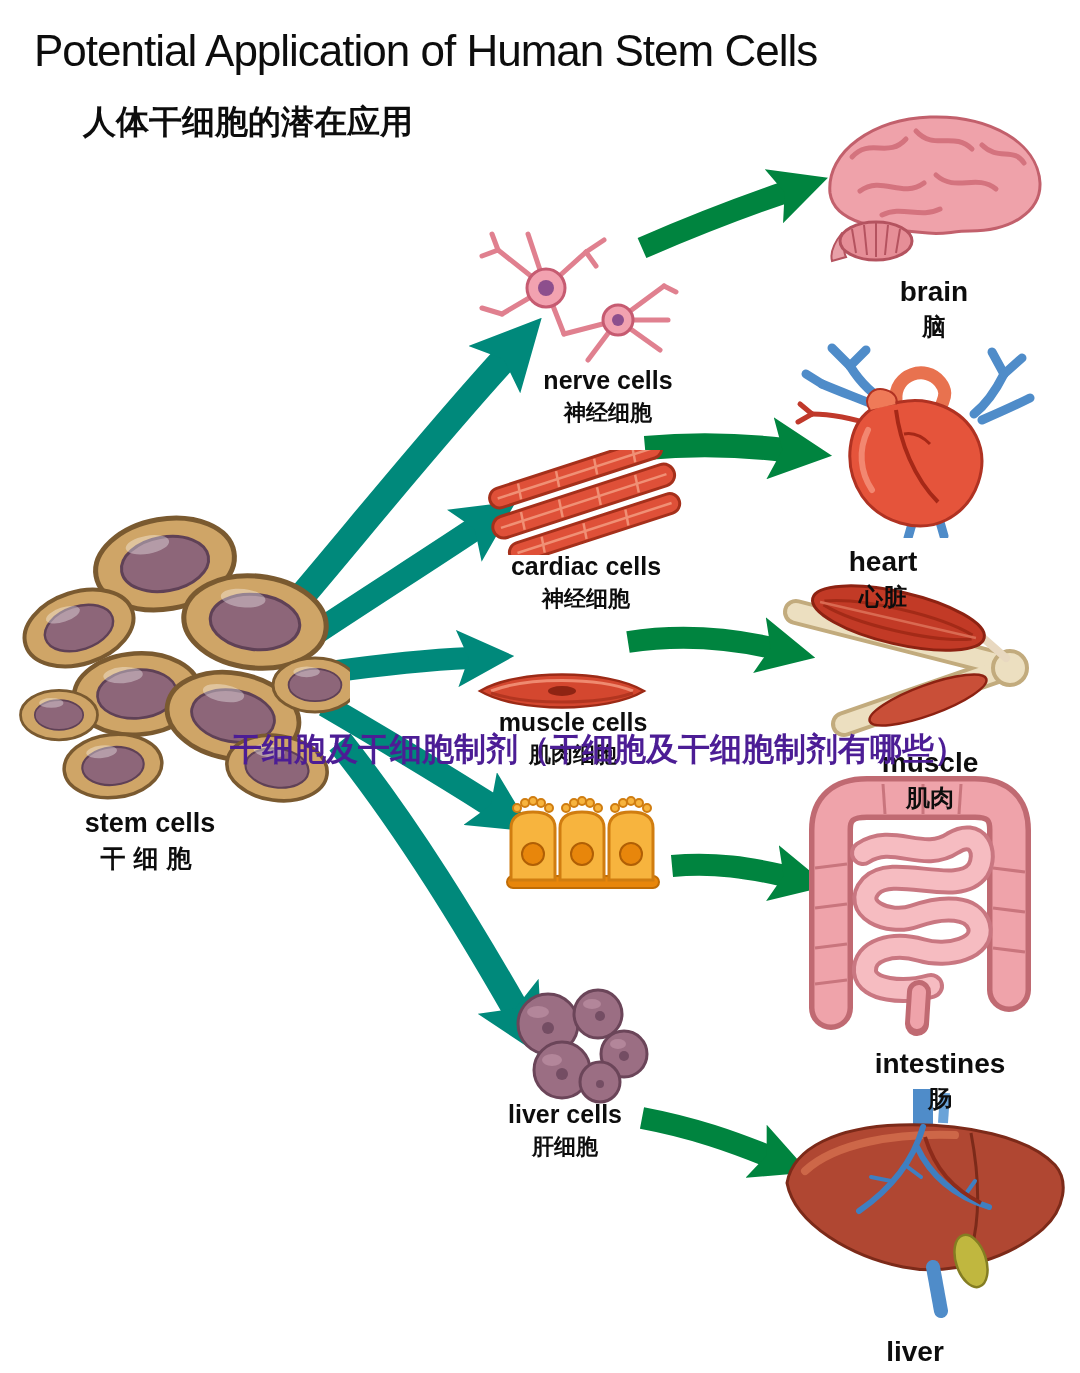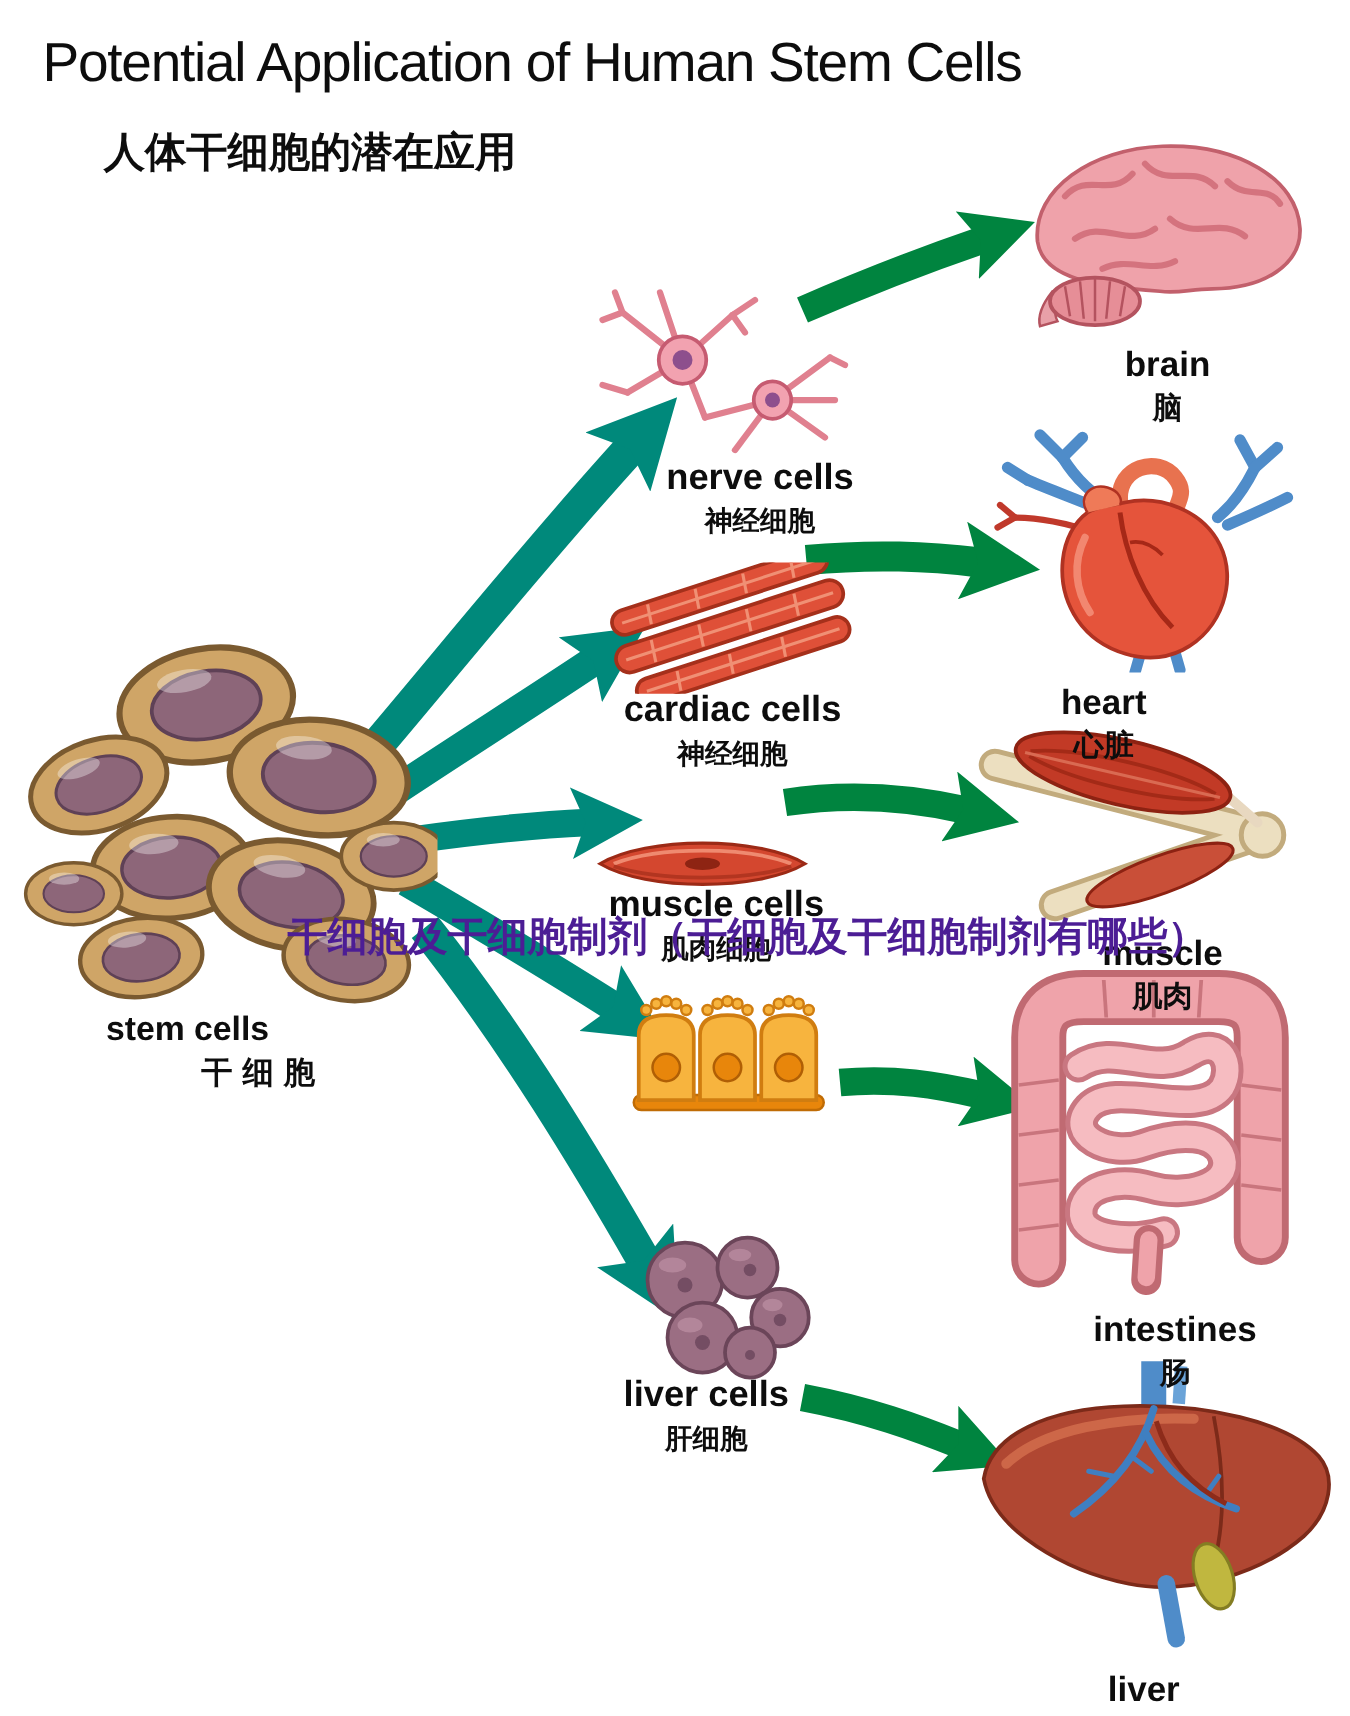--- a/index.html
+++ b/index.html
@@ -6,26 +6,26 @@
   .canvas{
     position:relative;width:1080px;height:1373px;background:#ffffff;overflow:hidden;
     font-family:"Liberation Sans",sans-serif;color:#0d0d0d;
   }
   .abs{position:absolute;}
   .title{left:34px;top:26px;font-size:44px;font-weight:400;letter-spacing:-1px;z-index:3;}
   .subtitle{left:35px;top:100px;font-size:33px;font-weight:700;z-index:3;margin-left:48px;}
   .illus{z-index:2;}
   .arrows{position:absolute;left:0;top:0;z-index:1;}
   .label-block{z-index:3;text-align:center;line-height:1.15;}
-  .label-en{font-size:29px;font-weight:800;}
+  .label-en{font-size:25px;font-weight:800;}
   .label-zh{font-size:22px;font-weight:700;margin-top:5px;}
   .organ .label-en{font-size:28px;margin-top:20px;}
   .organ .label-zh{font-size:24px;}
   .stem-label .label-en{font-size:27px;}
-  .stem-label .label-zh{font-size:25px;letter-spacing:8px;text-align:right;}
+  .stem-label .label-zh{font-size:25px;letter-spacing:8px;}
   .watermark{left:230px;top:728px;font-size:32px;font-weight:800;color:#4c1d95;
     white-space:nowrap;z-index:9;}
 </style>
 </head>
 <body>
 
 <div class="canvas">
 
   <div class="abs title">Potential Application of Human Stem Cells</div>
   <div class="abs subtitle">人体干细胞的潜在应用</div>

